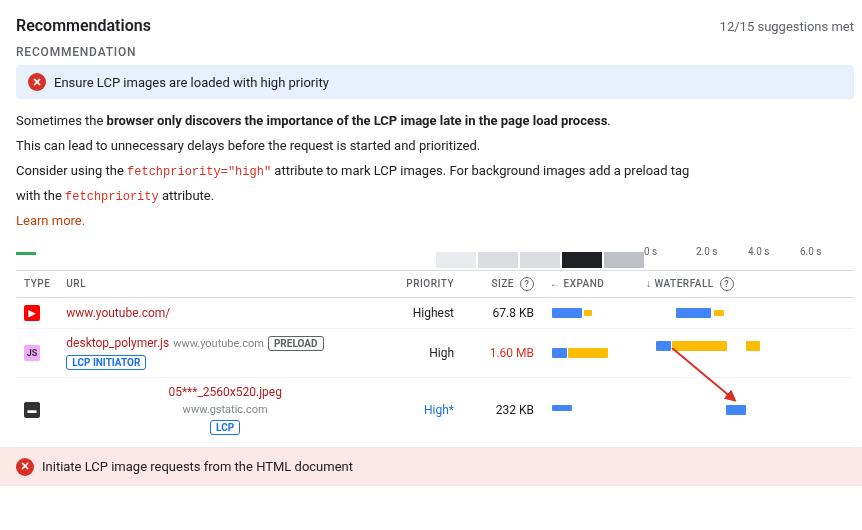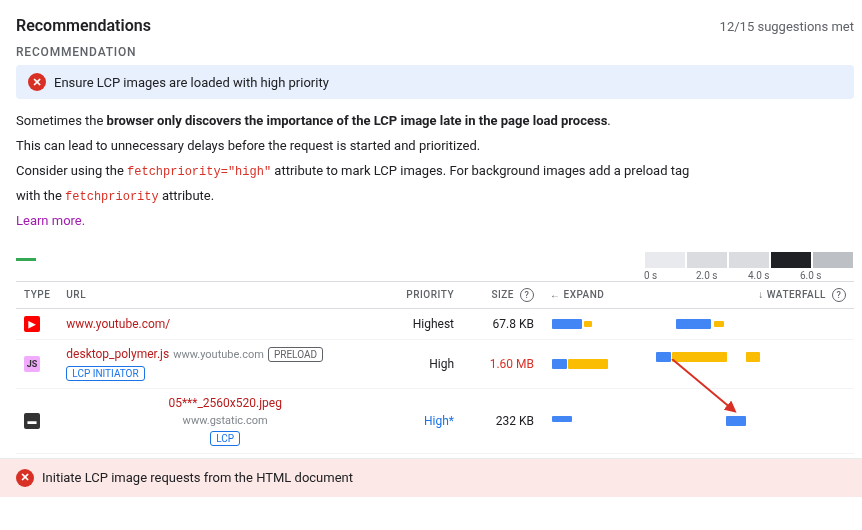--- a/index.html
+++ b/index.html
@@ -85,21 +85,21 @@
     }
 
     .code-inline {
       font-family: 'Courier New', monospace;
       font-size: 12px;
       color: #d93025;
       background: transparent;
     }
 
     .learn-more {
-      color: #a21caf;
+      color: #c2410c;
       text-decoration: none;
       cursor: pointer;
     }
 
     .lcp-row {
       display: flex;
       align-items: center;
       gap: 8px;
       margin-bottom: 8px;
     }
@@ -181,21 +181,21 @@
 
     .url-secondary {
       font-size: 11px;
       color: #80868b;
     }
 
     .badge {
       font-size: 10px;
       padding: 1px 5px;
       border-radius: 3px;
-      font-weight: 400;
+      font-weight: 700;
       border: 1px solid;
       white-space: nowrap;
     }
 
     .badge-preload {
       color: #5f6368;
       border-color: #5f6368;
     }
 
     .badge-lcp-init {
@@ -283,21 +283,21 @@
     <p>
       <a class="learn-more" href="#">Learn more.</a>
     </p>
   </div>
 
   <div class="lcp-row-wrapper">
     <div class="lcp-row">
       <div class="lcp-line"></div>
     </div>
 
-    <div style="margin-left: auto; display: flex; flex-direction: column; align-items: center;">
+    <div style="margin-left: auto; display: flex; align-items: flex-start;">
       <div style="display: flex; gap: 2px; height: 22px; align-items: flex-end; margin-bottom: 2px;">
         <div style="width: 40px; height: 16px; background: #e8eaed;"></div>
         <div style="width: 40px; height: 16px; background: #dadce0;"></div>
         <div style="width: 40px; height: 16px; background: #dadce0;"></div>
         <div style="width: 40px; height: 16px; background: #202124;"></div>
         <div style="width: 40px; height: 16px; background: #bdc1c6;"></div>
       </div>
       <div style="display: flex; font-size: 10px; color: #5f6368; margin-right: 2px;">
         <span style="width: 52px;">0 s</span>
         <span style="width: 52px;">2.0 s</span>
@@ -311,21 +311,21 @@
     <thead>
       <tr class="table-header-row">
         <th class="th" style="width: 40px;">TYPE</th>
         <th class="th">URL</th>
         <th class="th th-right" style="width: 70px;">PRIORITY</th>
         <th class="th th-right" style="width: 80px;">
           <span>SIZE</span>
           <span class="info-icon">?</span>
         </th>
         <th class="th" style="width: 90px;">← EXPAND</th>
-        <th class="th" style="width: 200px; text-align: right;">
+        <th class="th" style="width: 200px;">
           <span>↓ WATERFALL</span>
           <span class="info-icon">?</span>
         </th>
       </tr>
     </thead>
     <tbody>
 
       <tr class="table-row-data">
         <td class="td">
           <div class="favicon favicon-yt">▶</div>

